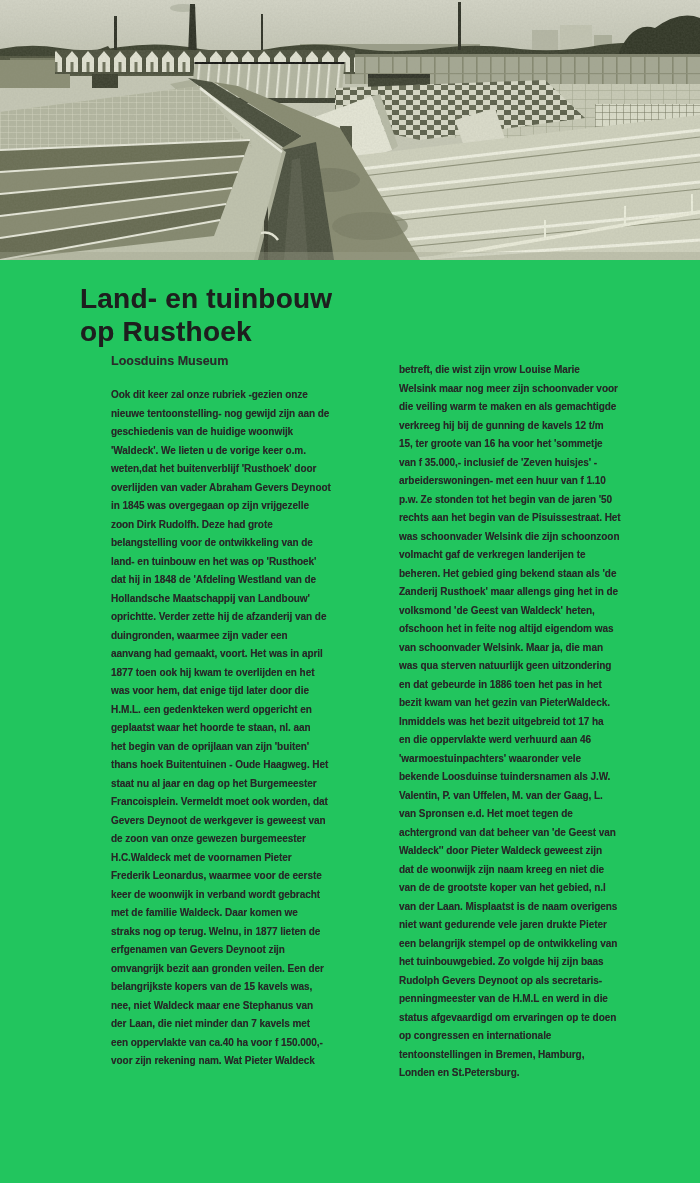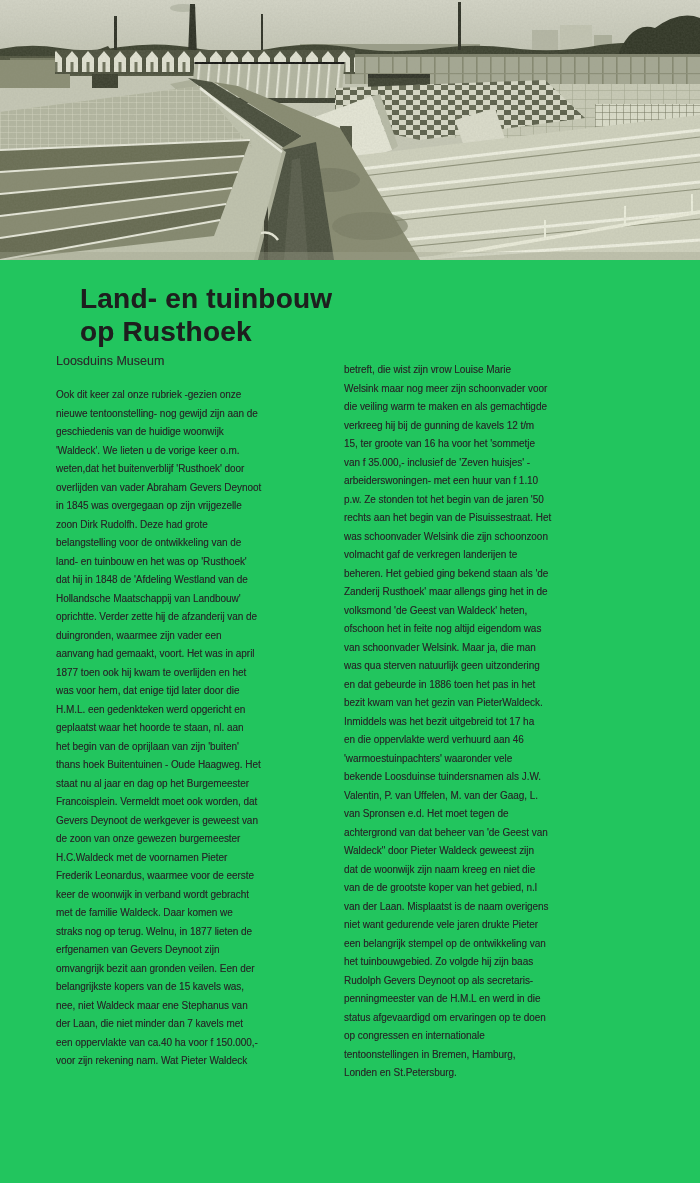--- a/index.html
+++ b/index.html
@@ -16,21 +16,21 @@
   h1.title {
     margin:22px 0 0 80px;
     font-size:28px;
     line-height:33px;
     font-weight:700;
     color:#1e1e1e;
     letter-spacing:0.2px;
     white-space:pre-line;
     text-shadow:0 0 0.5px rgba(25,25,25,.45);
   }
-  .columns { display:flex; margin:5px 0 0 56px; }
+  .columns { display:flex; margin:5px 0 0 111px;font-weight:bold; }
   .col-left  { width:278px; margin-right:10px; }
   .col-right { width:288px; }
   .subtitle {
     margin:0 0 17px 0;
     font-size:12.5px;
     line-height:16px;
     color:#2b2b2b;
     text-shadow:0 0 0.45px rgba(35,35,35,.4);
   }
   .body {

